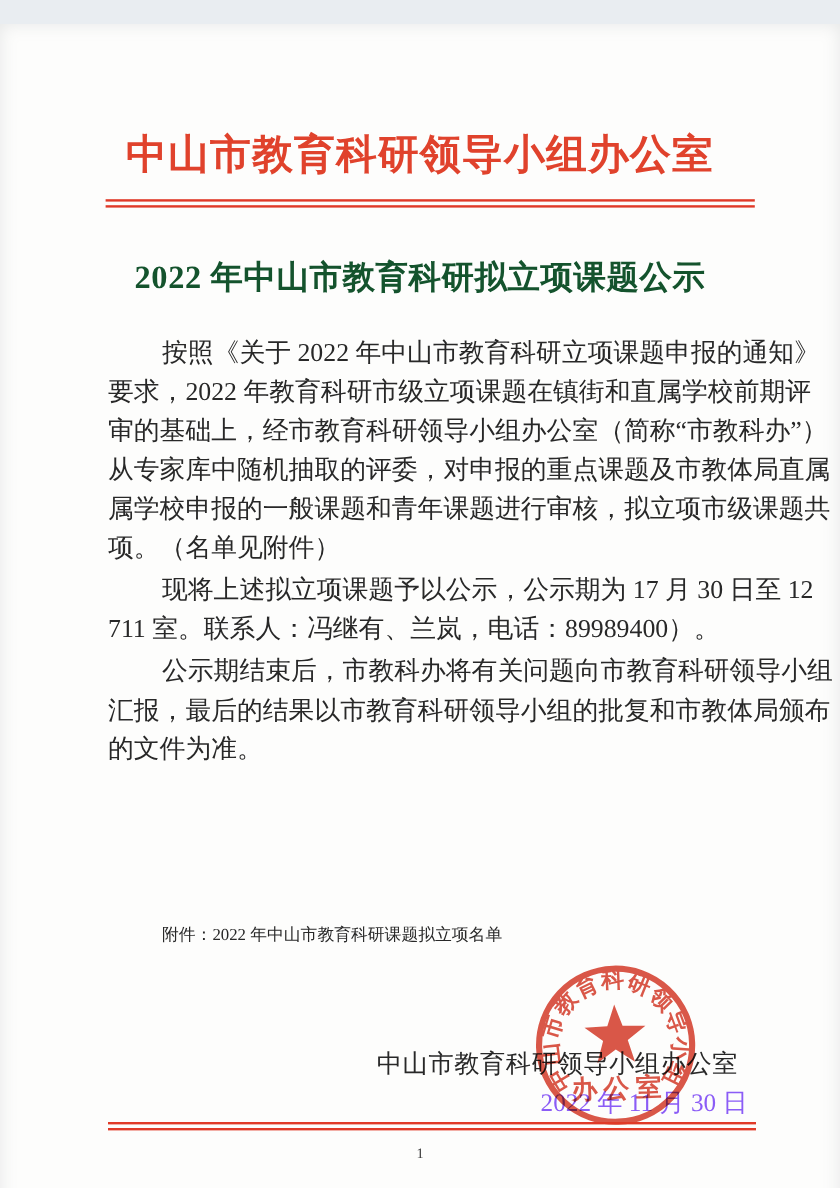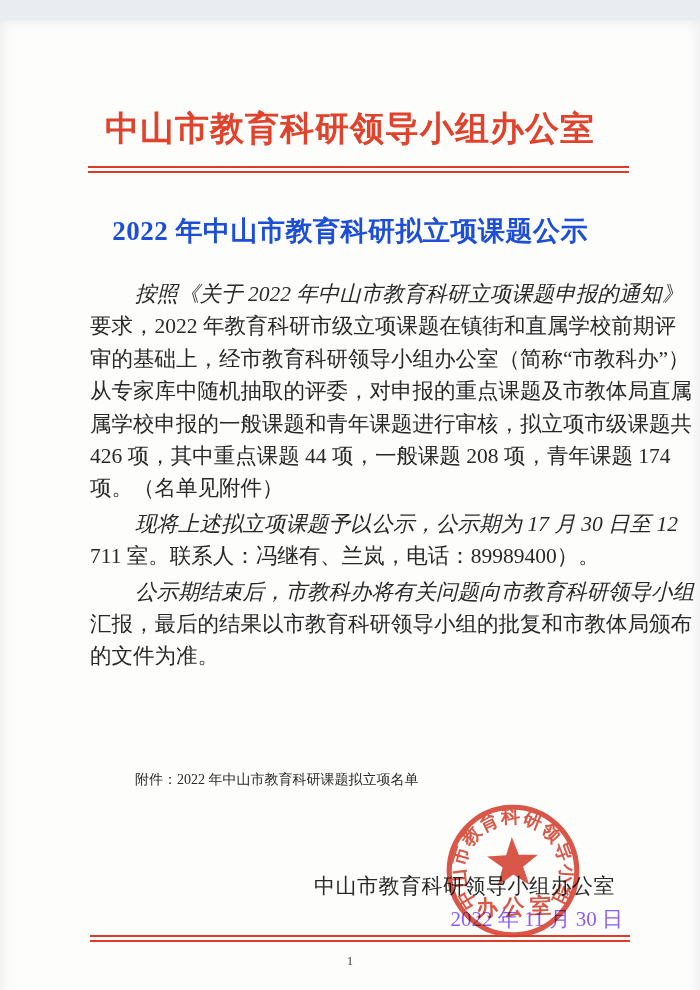--- a/index.html
+++ b/index.html
@@ -31,33 +31,33 @@
     border-top:2.4px solid #e03a28;
     border-bottom:2.4px solid #e03a28;
     background:transparent;
   }
   .rule-top{top:146px;left:88px;width:541px;}
   .rule-bottom{top:915px;left:90px;width:540px;}
   .doc-title{
     position:absolute;top:193px;left:0;width:100%;
     text-align:center;
     font-size:27px;font-weight:700;
-    color:#1d4ed8;
+    color:#14532d;
     letter-spacing:.5px;
     white-space:nowrap;
   }
   .body-text{
     position:absolute;top:258px;left:90px;width:545px;
     font-size:21.5px;line-height:32.4px;
     color:#282828;
   }
   .para{margin:0;}
   .para + .para{margin-top:3px;}
   .line{white-space:nowrap;height:32.4px;}
-  .line.first{text-indent:45px;font-style:italic;}
+  .line.first{text-indent:45px;}
   .attachment{
     position:absolute;top:745px;left:90px;width:560px;
     font-size:14px;line-height:30px;
     color:#282828;
     text-indent:45px;
     white-space:nowrap;
   }
   .signature{
     position:absolute;top:852px;left:0;width:700px;
     box-sizing:border-box;padding-right:85px;
@@ -101,21 +101,20 @@
 
   <div class="doc-title">2022 年中山市教育科研拟立项课题公示</div>
 
   <div class="body-text">
     <div class="para">
       <div class="line first">按照《关于 2022 年中山市教育科研立项课题申报的通知》</div>
       <div class="line">要求，2022 年教育科研市级立项课题在镇街和直属学校前期评</div>
       <div class="line">审的基础上，经市教育科研领导小组办公室（简称“市教科办”）</div>
       <div class="line">从专家库中随机抽取的评委，对申报的重点课题及市教体局直属</div>
       <div class="line">属学校申报的一般课题和青年课题进行审核，拟立项市级课题共</div>
-      <div class="line">426 项，其中重点课题 44 项，一般课题 208 项，青年课题 174</div>
       <div class="line">项。（名单见附件）</div>
     </div>
     <div class="para">
       <div class="line first">现将上述拟立项课题予以公示，公示期为 17 月 30 日至 12</div>
       <div class="line">711 室。联系人：冯继有、兰岚，电话：89989400）。</div>
     </div>
     <div class="para">
       <div class="line first">公示期结束后，市教科办将有关问题向市教育科研领导小组</div>
       <div class="line">汇报，最后的结果以市教育科研领导小组的批复和市教体局颁布</div>
       <div class="line">的文件为准。</div>

